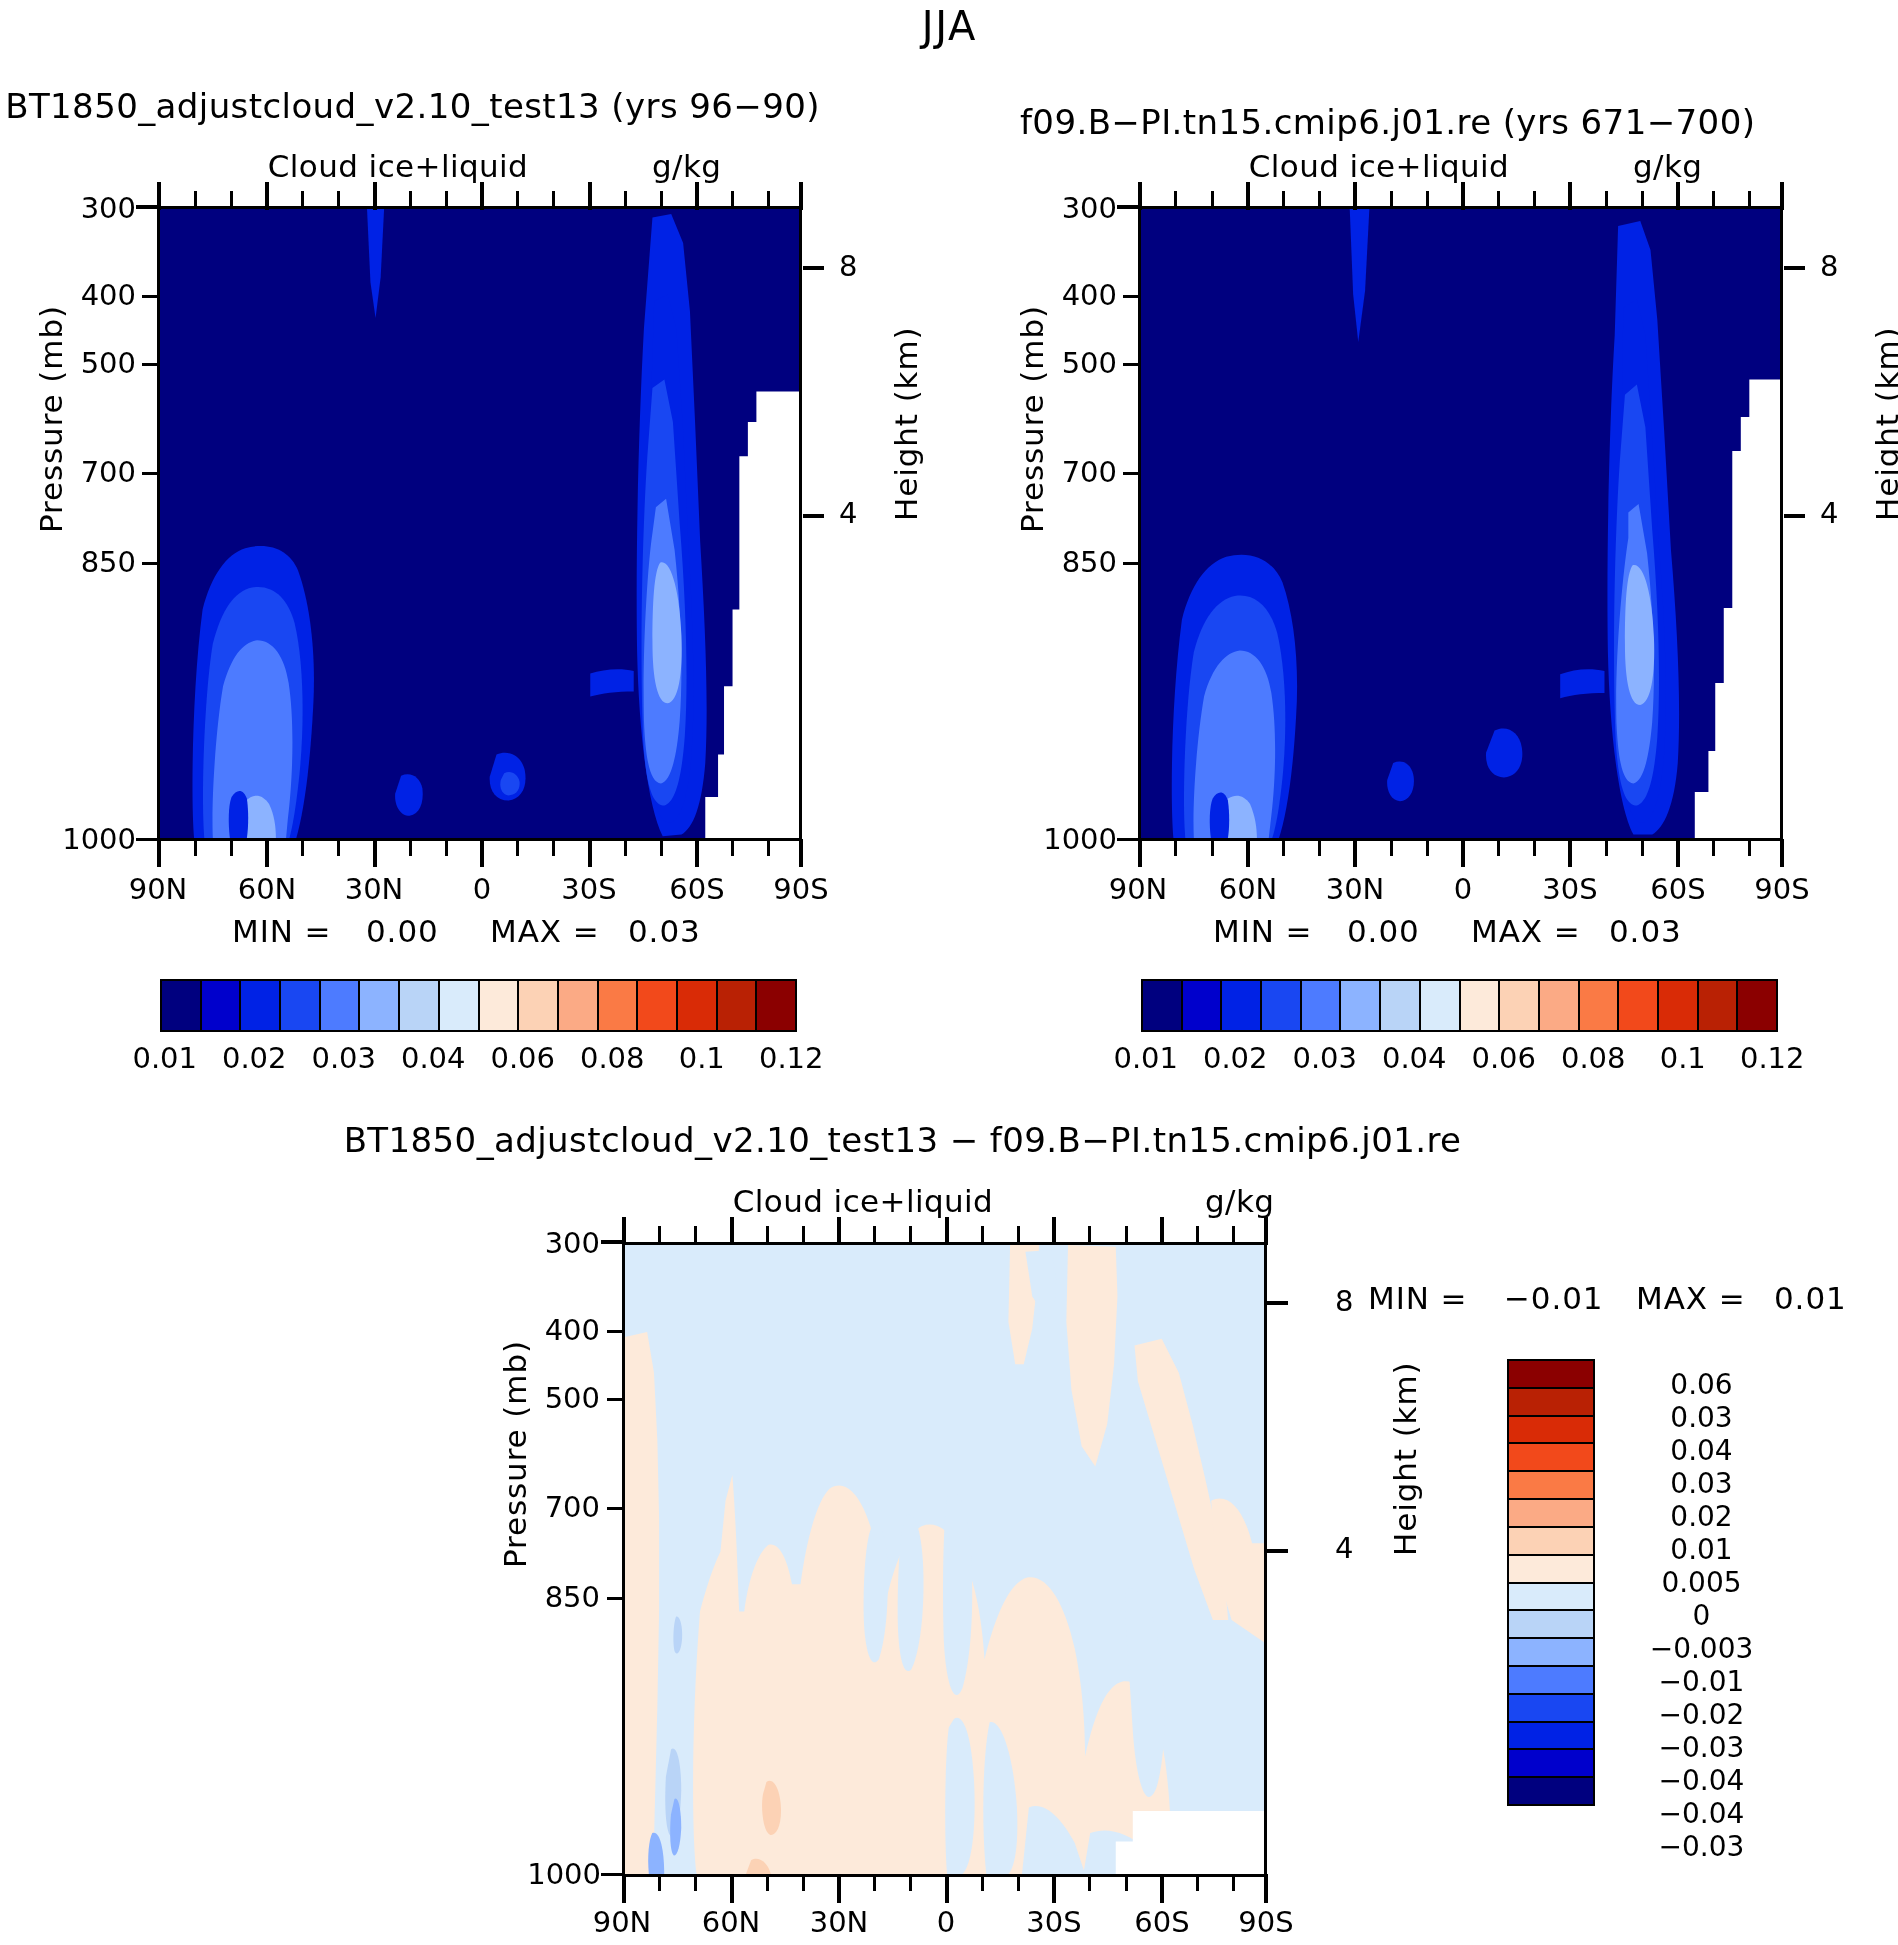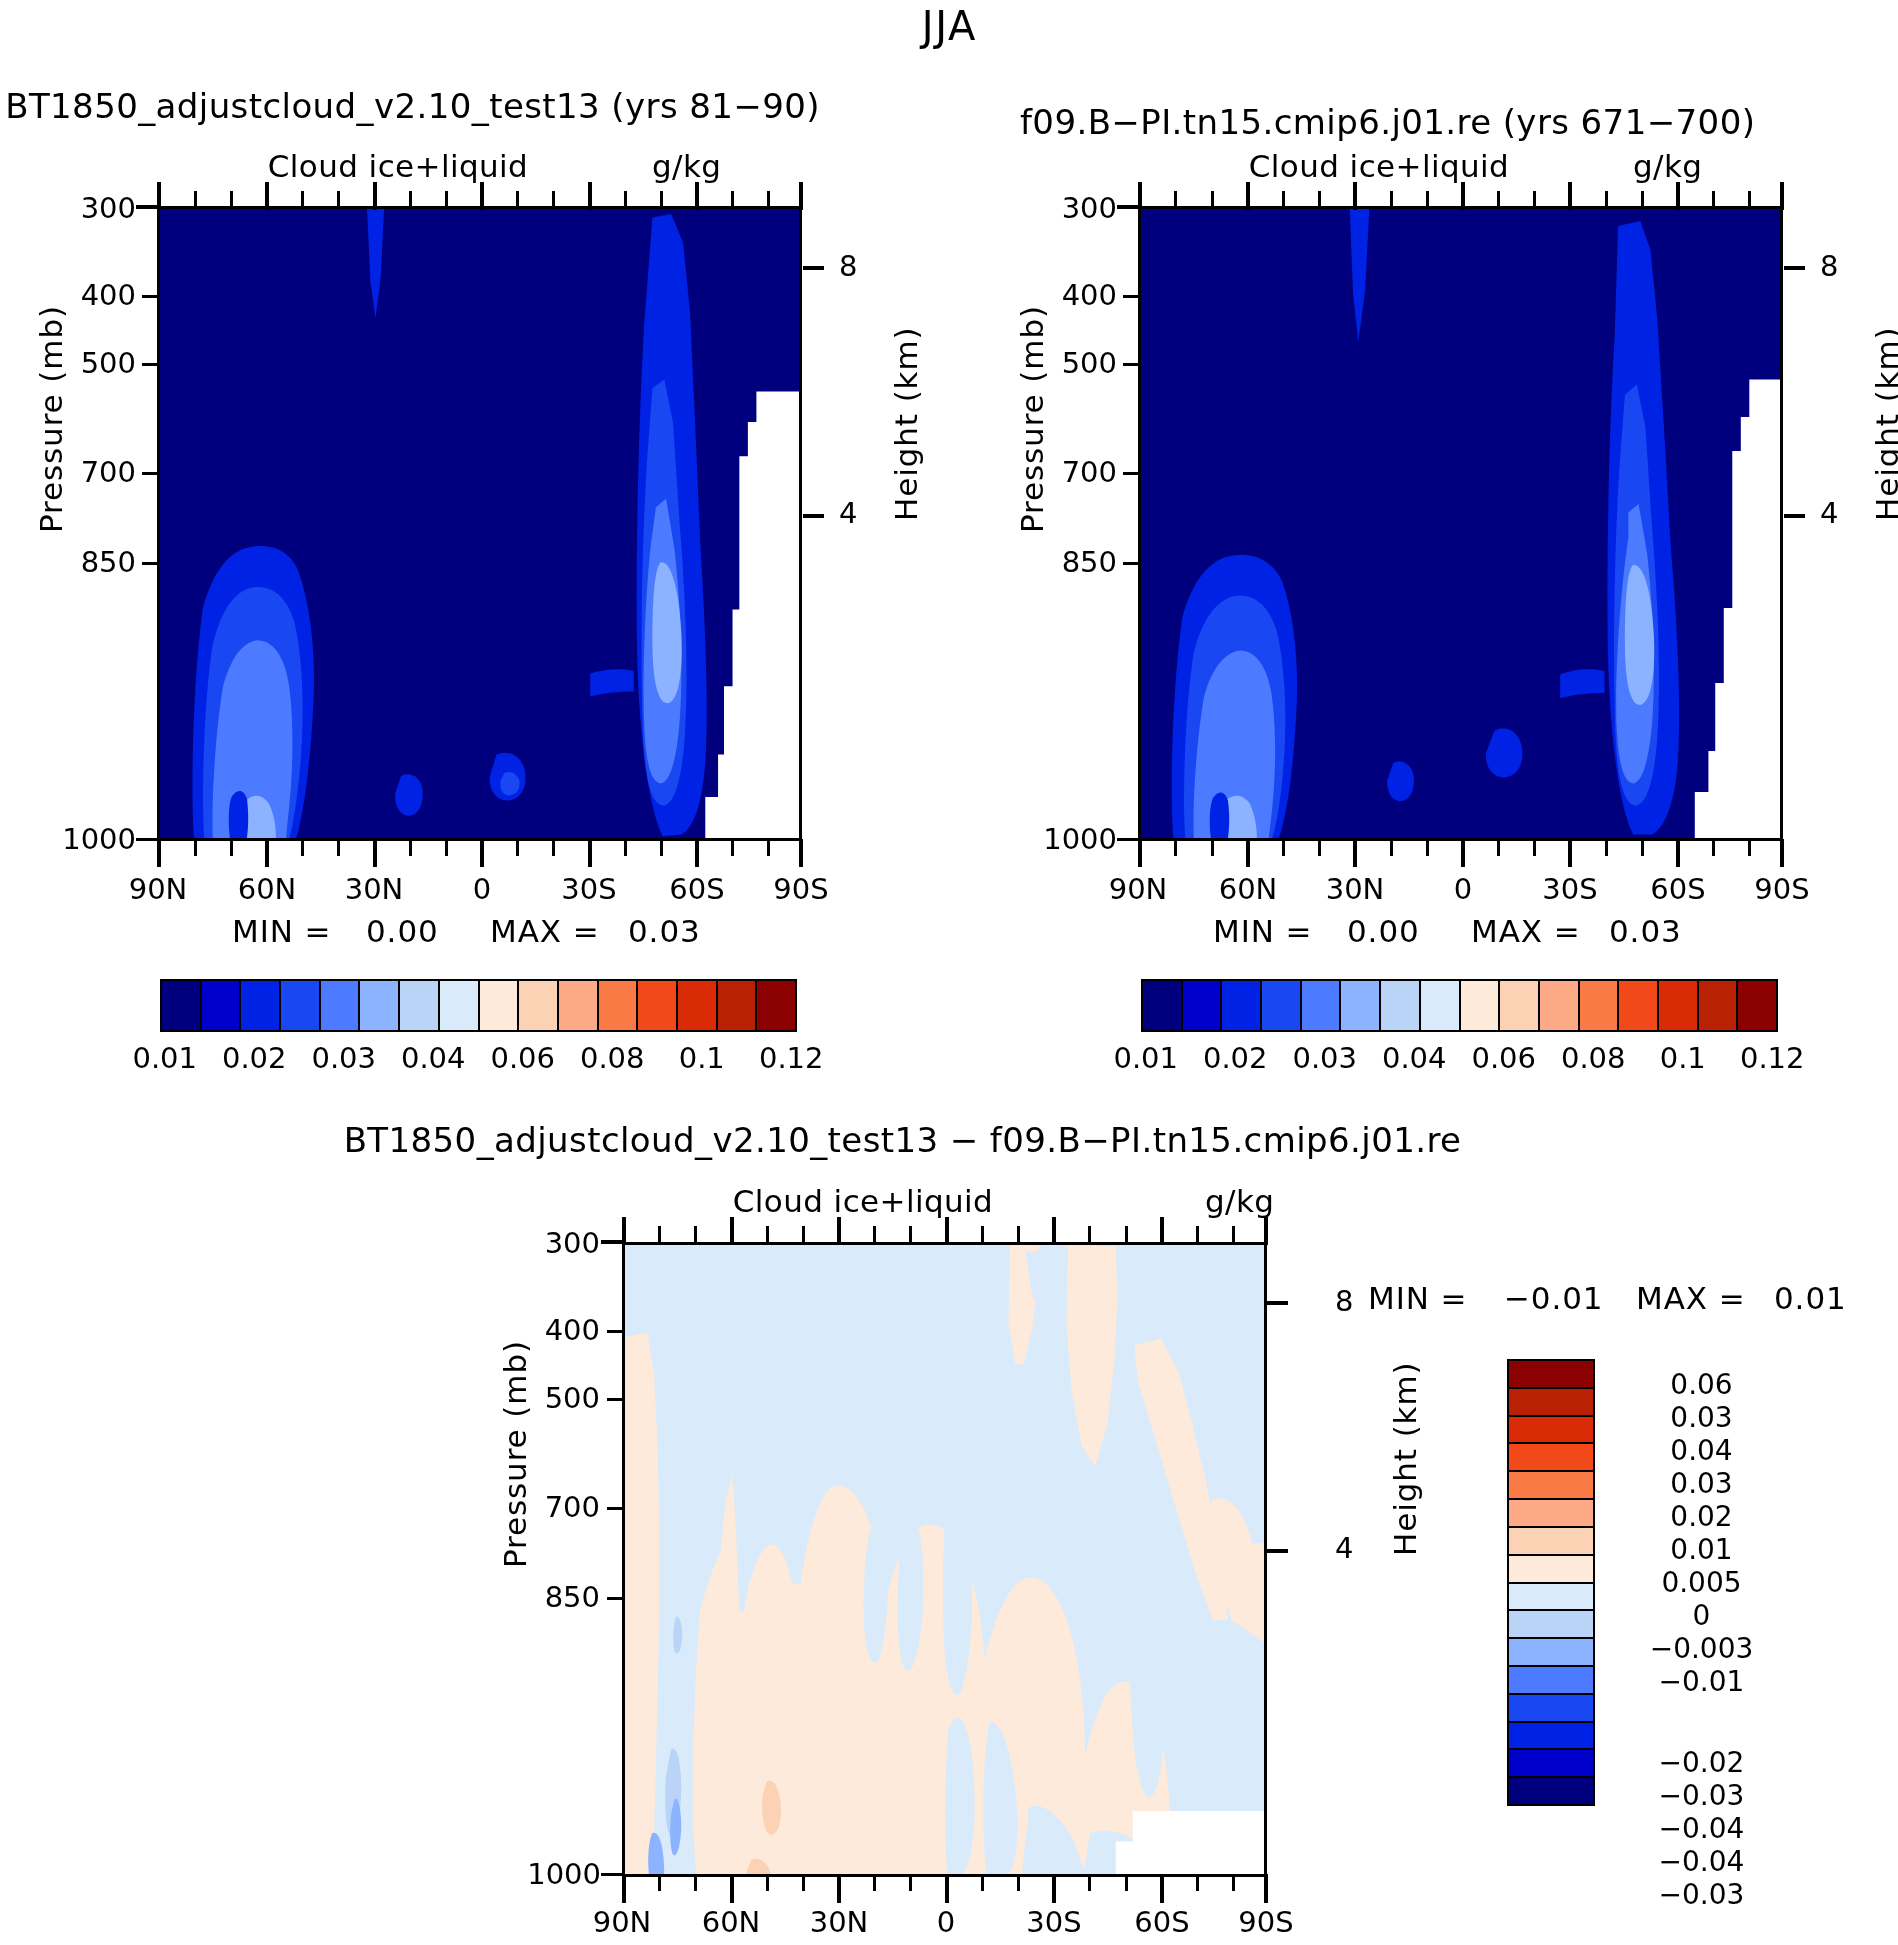--- a/index.html
+++ b/index.html
@@ -43,21 +43,21 @@
   .cbarv-labels > span{display:block;text-align:center;}
 
   .cbarh-labels{position:absolute;display:flex;}
   .cbarh-labels > span{display:block;text-align:center;}
 </style>
 </head>
 <body>
 
 <div class="abs ctr t-season" style="left:0;top:3.4px;width:1899px;">JJA</div>
 
-<div class="abs t-case nw" style="left:5.2px;top:86px;">BT1850_adjustcloud_v2.10_test13 (yrs 81−90)</div>
+<div class="abs t-case nw" style="left:5.2px;top:86px;">BT1850_adjustcloud_v2.10_test13 (yrs 96−90)</div>
 
 <div class="abs t-sub nw" style="left:157px;top:148px;width:482px;text-align:center;">Cloud ice+liquid</div>
 <div class="abs t-sub nw" style="left:652px;top:148px;">g/kg</div>
 
 <div class="frame" style="left:157px;top:206px;width:645px;height:635px;">
   <svg class="fill" viewBox="0 0 750 738" preserveAspectRatio="none">
     <rect x="0" y="0" width="750" height="738" fill="#00007f"></rect>
 
     <path d="M243,0 L263,0 L259,80 L253,128 L247,86 Z" fill="#0022e5"></path>
 
@@ -534,19 +534,19 @@
     <span style="flex: 1 1 0px;">0.06</span>
     <span style="flex: 1 1 0px;">0.03</span>
     <span style="flex: 1 1 0px;">0.04</span>
     <span style="flex: 1 1 0px;">0.03</span>
     <span style="flex: 1 1 0px;">0.02</span>
     <span style="flex: 1 1 0px;">0.01</span>
     <span style="flex: 1 1 0px;">0.005</span>
     <span style="flex: 1 1 0px;">0</span>
     <span style="flex: 1 1 0px;">−0.003</span>
     <span style="flex: 1 1 0px;">−0.01</span>
-    <span style="flex: 1 1 0px; margin-top: 48px;">−0.02</span>
+    <span style="flex: 1 1 0px;">−0.02</span>
     <span style="flex: 1 1 0px;">−0.03</span>
     <span style="flex: 1 1 0px;">−0.04</span>
     <span style="flex: 1 1 0px;">−0.04</span>
     <span style="flex: 1 1 0px;">−0.03</span>
   </div>
 
 
 </body></html>

